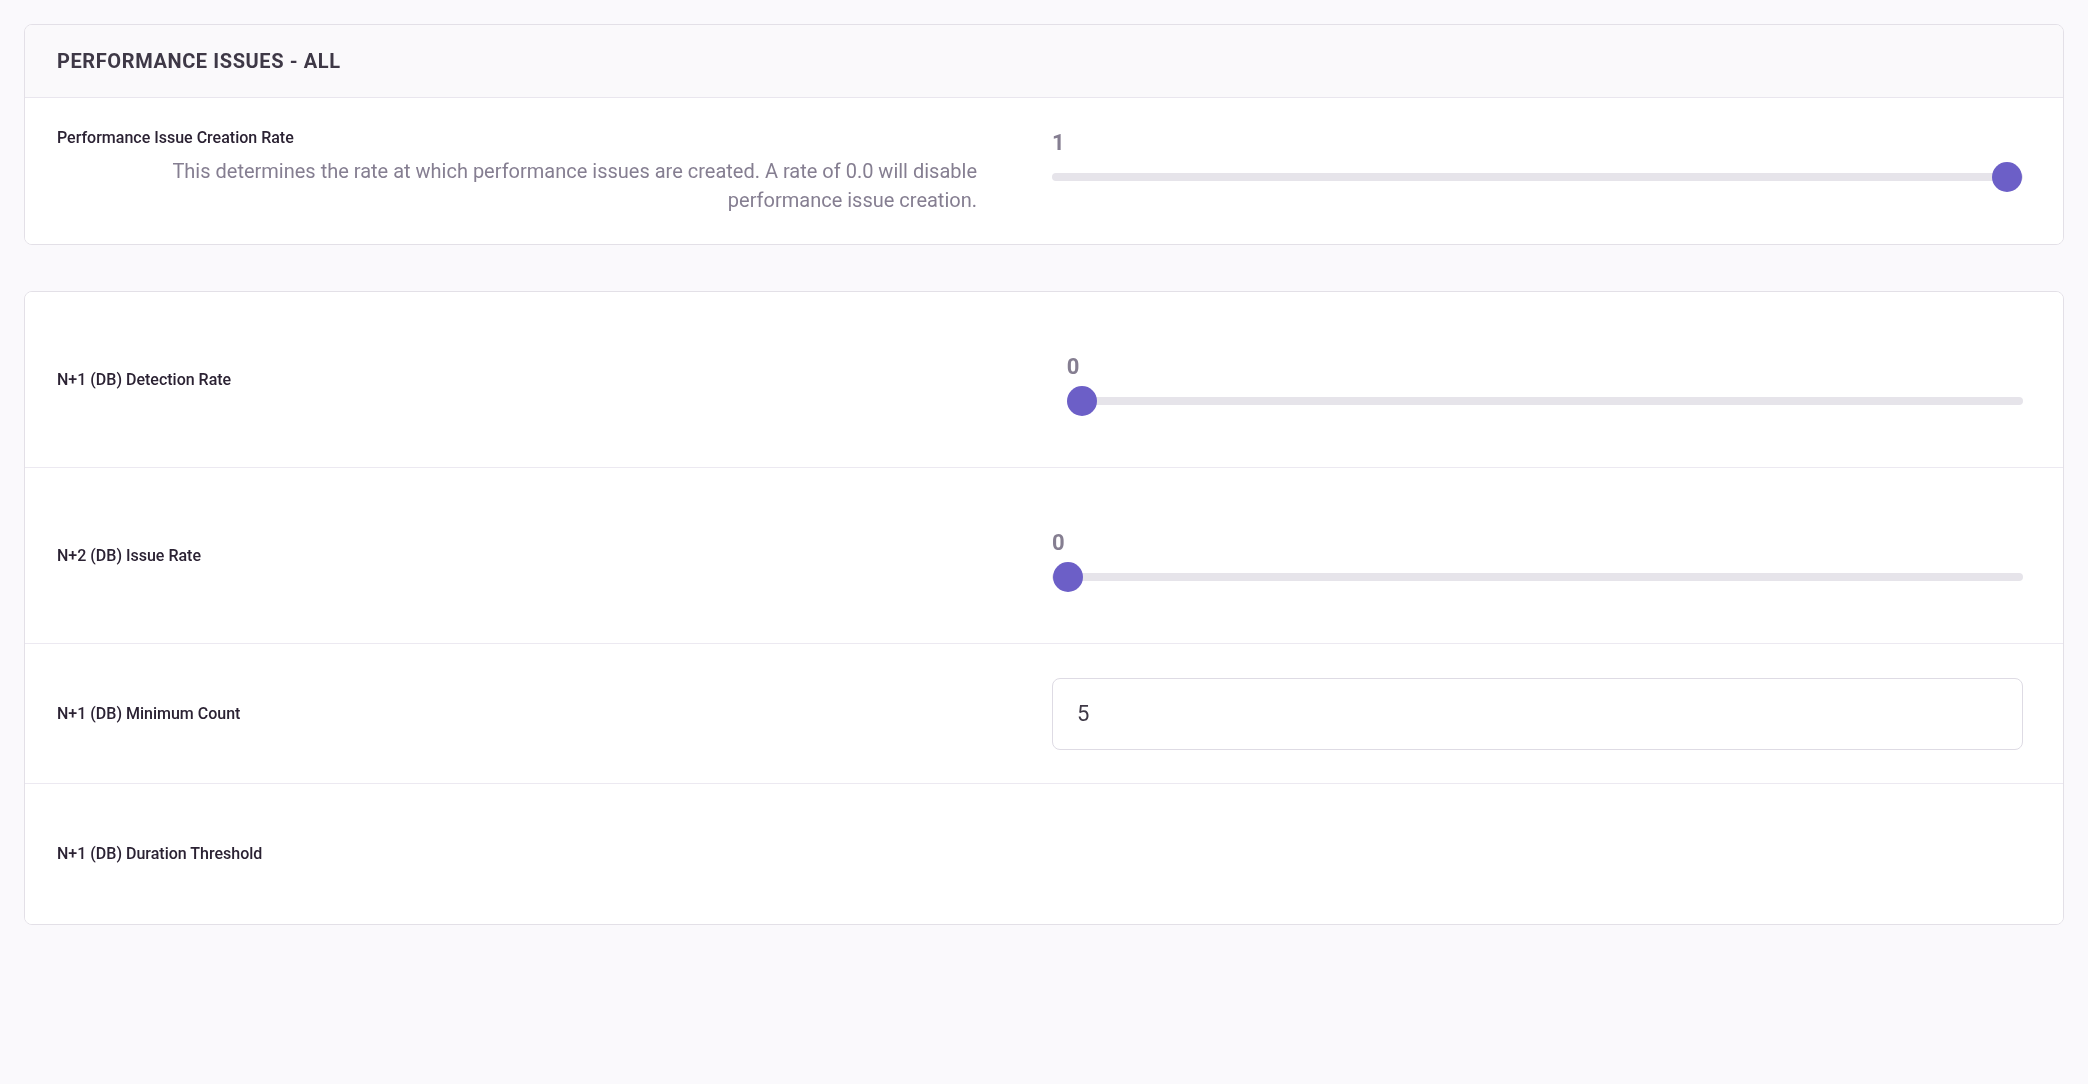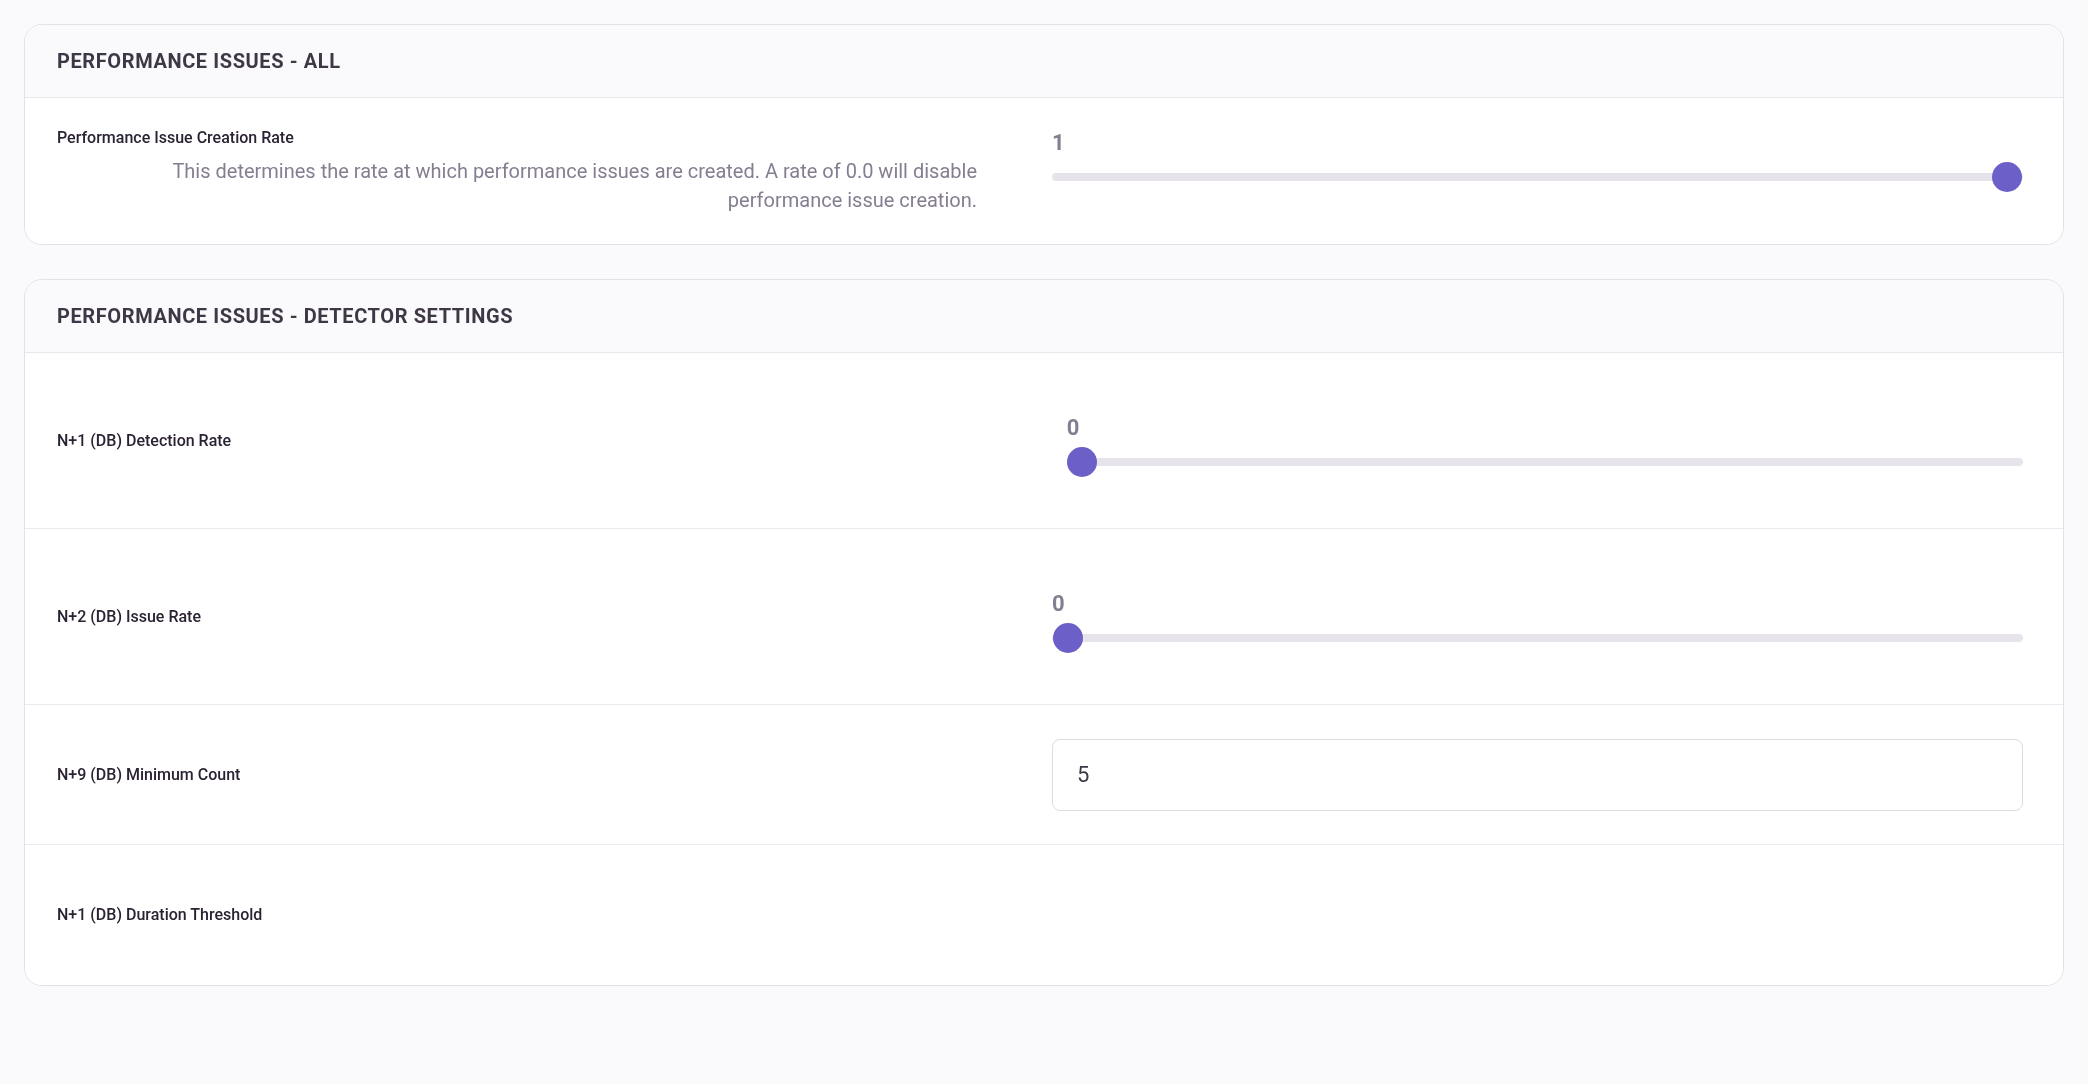--- a/index.html
+++ b/index.html
@@ -9,24 +9,24 @@
     background: #faf9fc;
     font-family: -apple-system, BlinkMacSystemFont, "Segoe UI", Roboto, "Helvetica Neue", Arial, sans-serif;
     color: #2b2233;
     -webkit-font-smoothing: antialiased;
   }
   .page {
     padding: 24px;
   }
   .panel {
     border: 1px solid #e3e0e7;
-    border-radius: 18px;
+    border-radius: 8px;
     overflow: hidden;
     background: #fff;
-    margin-bottom: 34px;
+    margin-bottom: 46px;
   }
   .panel-header {
     background: #faf9fb;
     border-bottom: 1px solid #e9e6ee;
     padding: 24px 32px;
     font-size: 20px;
     font-weight: 700;
     letter-spacing: 0.6px;
     color: #3e3846;
     text-transform: uppercase;
@@ -122,21 +122,20 @@
           <div class="slider-value">1</div>
           <div class="slider-track">
             <div class="slider-thumb" style="left: 98.4%;"></div>
           </div>
         </div>
       </div>
     </div>
   </div>
 
   <div class="panel">
-    <div class="panel-header">PERFORMANCE ISSUES - DETECTOR SETTINGS</div>
 
     <div class="row" style="min-height:176px;gap:29px;">
       <div class="left">
         <div class="label">N+1 (DB) Detection Rate</div>
       </div>
       <div class="right">
         <div class="slider-wrap">
           <div class="slider-value">0</div>
           <div class="slider-track">
             <div class="slider-thumb" style="left: 1.6%;"></div>
@@ -154,21 +153,21 @@
           <div class="slider-value">0</div>
           <div class="slider-track">
             <div class="slider-thumb" style="left: 1.6%;"></div>
           </div>
         </div>
       </div>
     </div>
 
     <div class="row" style="min-height:140px;">
       <div class="left">
-        <div class="label">N+9 (DB) Minimum Count</div>
+        <div class="label">N+1 (DB) Minimum Count</div>
       </div>
       <div class="right">
         <input type="text" class="num-input" value="5" style="">
       </div>
     </div>
 
     <div class="row" style="min-height:140px;">
       <div class="left">
         <div class="label">N+1 (DB) Duration Threshold</div>
       </div>

